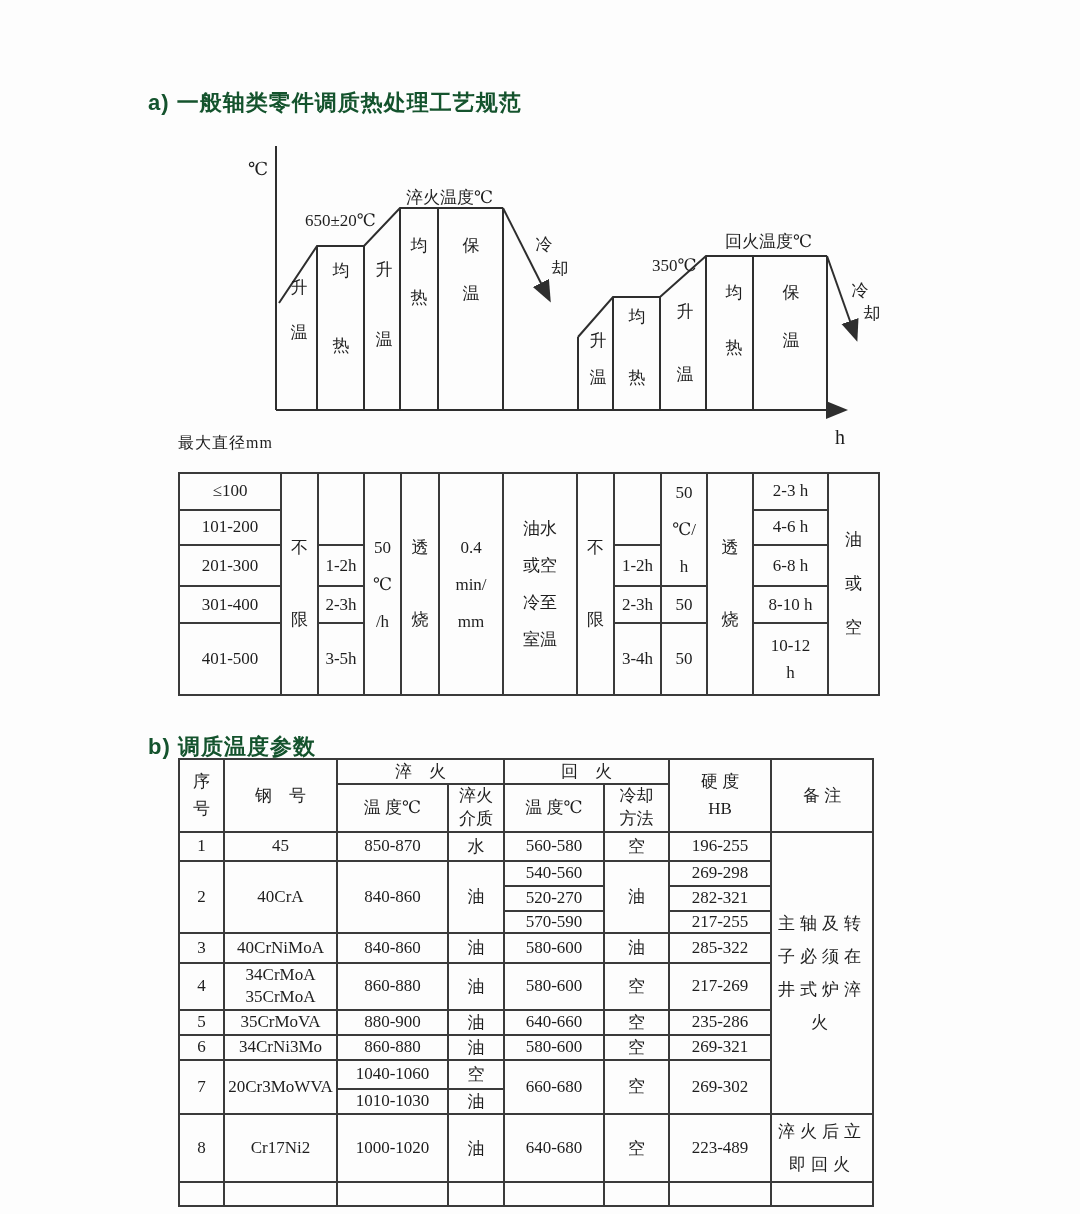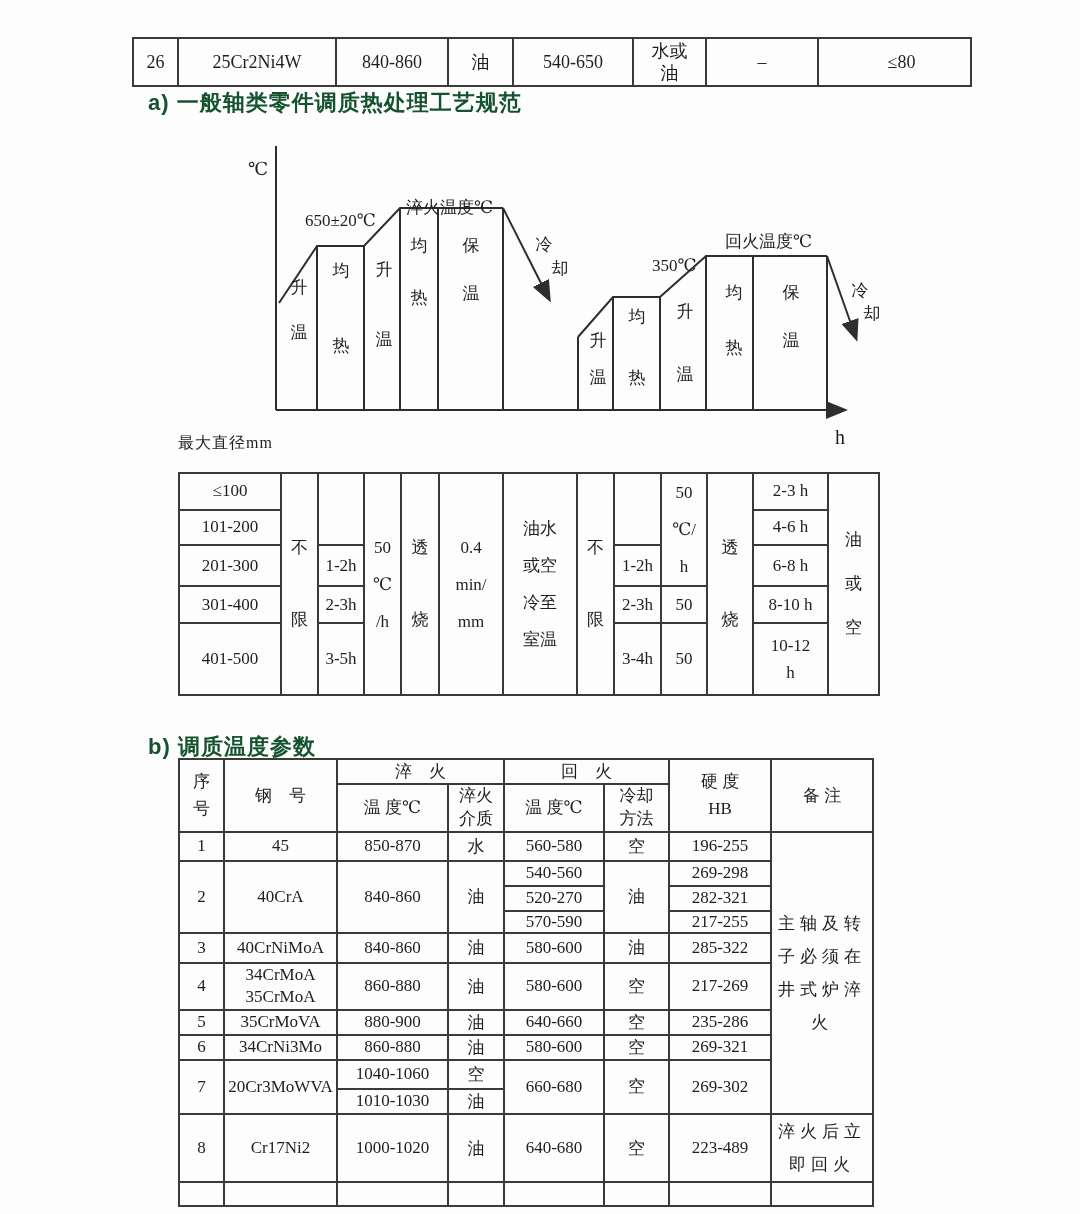--- a/index.html
+++ b/index.html
@@ -31,45 +31,20 @@
     font-size:17px; letter-spacing:5px; line-height:1.95;
     word-break:break-all; text-align:left; padding:0 5px;
   }
   svg { position:absolute; left:0; top:0; }
 </style>
 </head>
 <body>
 
 <div class="page">
 
-  <table class="tbl top-tbl" style="left:132px;top:37px;width:838px;">
-    <colgroup>
-      <col style="width:45px">
-        <col style="width:158px">
-        <col style="width:112px">
-        <col style="width:65px">
-      <col style="width:120px">
-        <col style="width:73px">
-        <col style="width:112px">
-        <col style="width:153px">
-    </colgroup>
-    <tbody>
-        <tr style="height:48px">
-      <td>26</td>
-      <td class="left">25Cr2Ni4W</td>
-      <td>840-860</td>
-      <td>油</td>
-      <td>540-650</td>
-      <td class="pre" style="line-height:1.25;">水或
-油</td>
-      <td>–</td>
-      <td class="left" style="padding-left:14px;">≤80</td>
-    </tr>
-  </tbody>
-    </table>
 
   <div class="sec-title" style="left:148px;top:88px;">a) 一般轴类零件调质热处理工艺规范</div>
 
   <svg width="1080" height="1214">
     <defs>
       <marker id="arr" markerWidth="12" markerHeight="10" refX="9" refY="4.5" orient="auto">
         <path d="M0,0 L11,4.5 L0,9 z" fill="#2e2e2e"></path>
       </marker>
     </defs>
     <g stroke="#2e2e2e" stroke-width="2" fill="none">
@@ -80,21 +55,21 @@
       <path d="M503,208 L549,299" marker-end="url(#arr)"></path>
       <path d="M578,337 V410"></path>
       <polyline points="578,337 613,297 660,297 706,256 827,256"></polyline>
       <path d="M613,297 V410 M660,297 V410 M706,256 V410 M753,256 V410 M827,256 V410"></path>
       <path d="M827,256 L856,338" marker-end="url(#arr)"></path>
     </g>
   </svg>
 
   <div class="dlabel" style="left:248px;top:158px;font-size:18px;">℃</div>
   <div class="dlabel" style="left:305px;top:210px;">650±20℃</div>
-  <div class="dlabel" style="left:406px;top:196px;">淬火温度℃</div>
+  <div class="dlabel" style="left:406px;top:186px;">淬火温度℃</div>
   <div class="dlabel" style="left:616px;top:255px;margin-left:36px;">350℃</div>
   <div class="dlabel" style="left:725px;top:230px;">回火温度℃</div>
   <div class="dlabel" style="left:178px;top:433px;font-size:16px;letter-spacing:1px;">最大直径mm</div>
   <div class="dlabel" style="left:835px;top:426px;font-size:20px;">h</div>
 
   <div class="vchar" style="left:289px;top:265px;line-height:45px;">升温</div>
   <div class="vchar" style="left:331px;top:233px;line-height:75px;">均热</div>
   <div class="vchar" style="left:374px;top:235px;line-height:70px;">升温</div>
   <div class="vchar" style="left:409px;top:220px;line-height:52px;">均热</div>
   <div class="vchar" style="left:461px;top:222px;line-height:48px;">保温</div>

